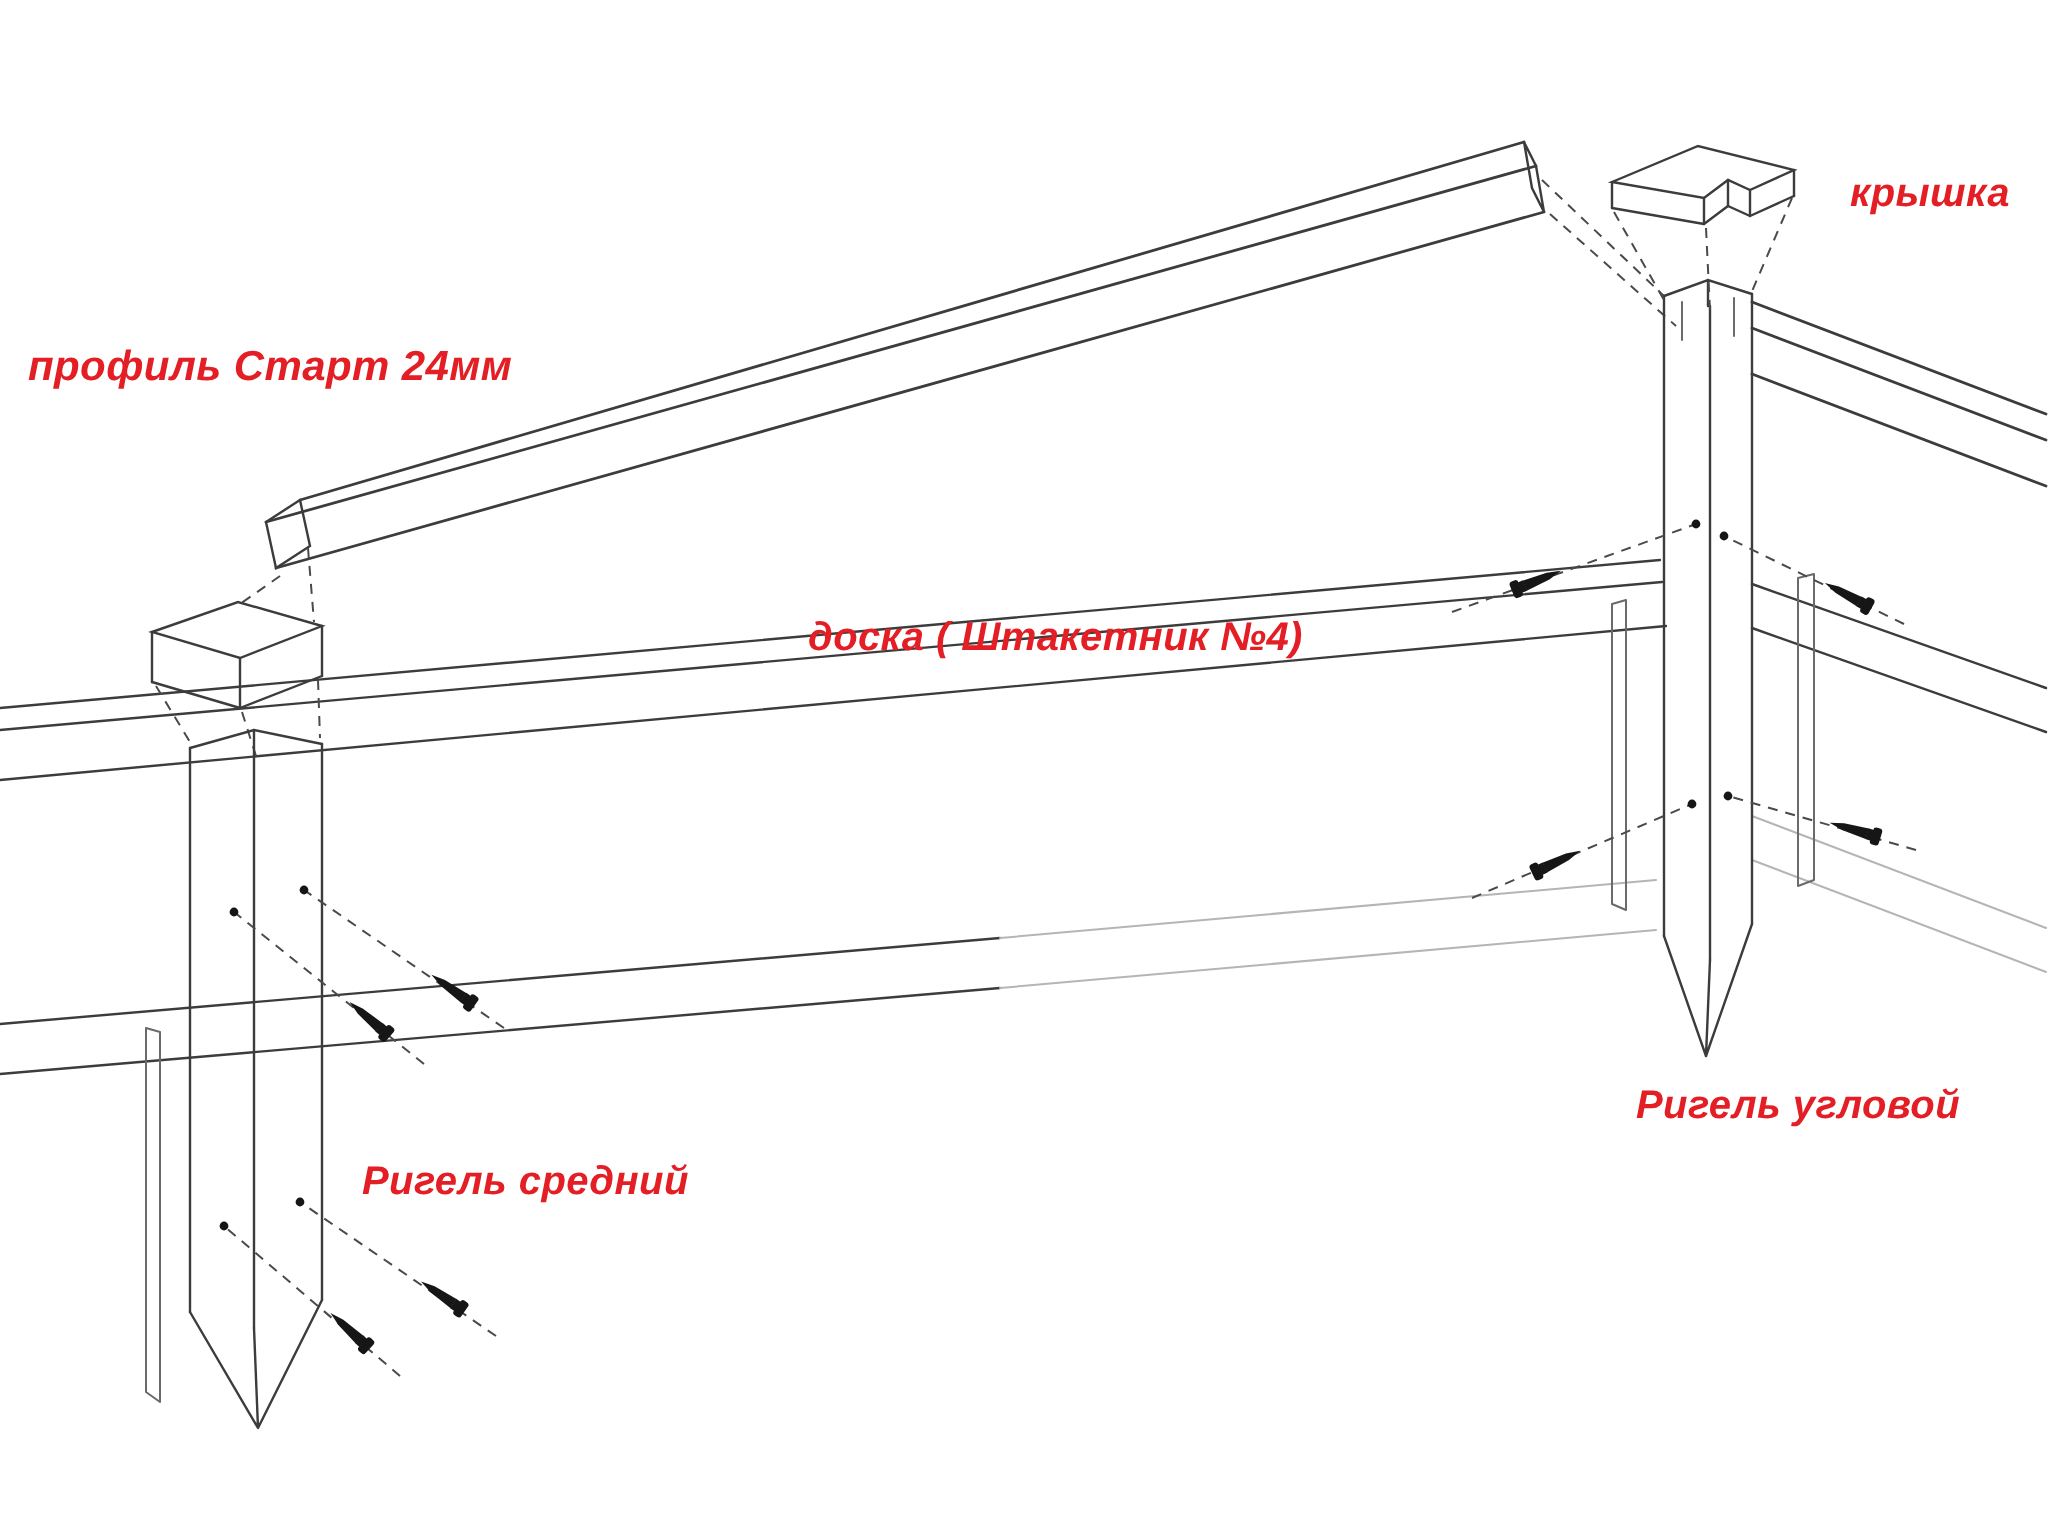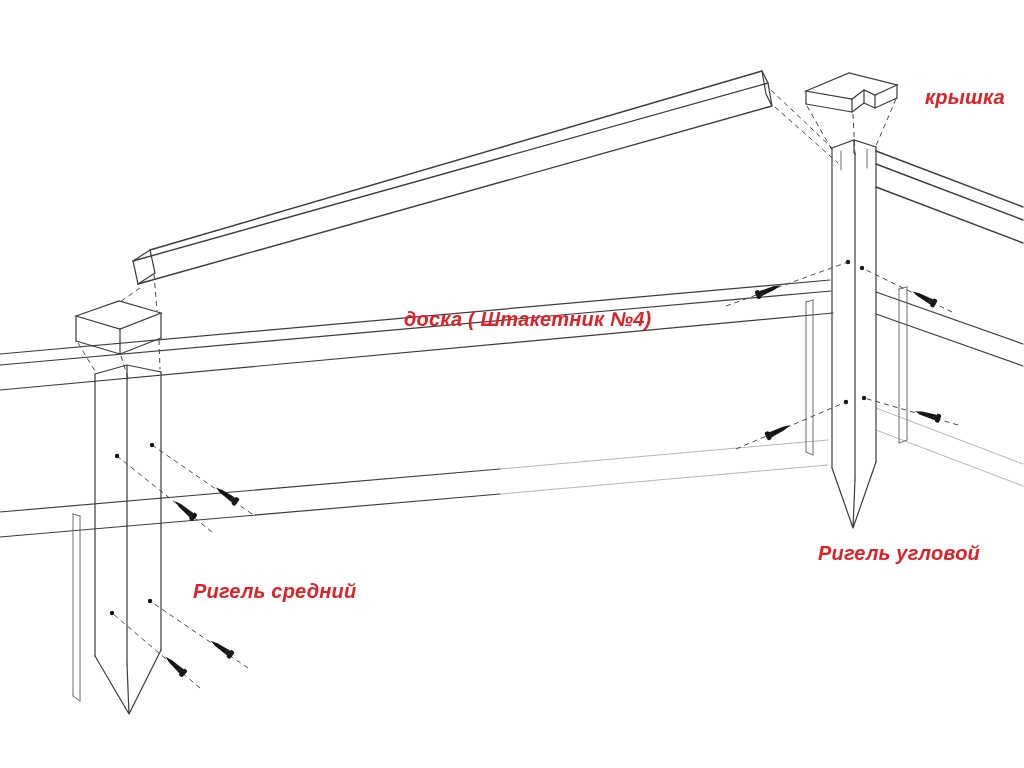--- a/index.html
+++ b/index.html
@@ -155,22 +155,23 @@
       <use href="#screw-shape" class="blk" transform="translate(232,499) rotate(-144)"></use>
       <use href="#screw-shape" class="blk" transform="translate(180,670) rotate(-137)"></use>
       <use href="#screw-shape" class="blk" transform="translate(227,652) rotate(-145)"></use>
       <use href="#screw-shape" class="blk" transform="translate(762,293) rotate(-22)"></use>
       <use href="#screw-shape" class="blk" transform="translate(930,301) rotate(-151)"></use>
       <use href="#screw-shape" class="blk" transform="translate(772,434) rotate(-25)"></use>
       <use href="#screw-shape" class="blk" transform="translate(934,417) rotate(-163)"></use>
     </g>
   </svg>
 
+  <div class="lbl big" style="left:14px;  top:172px;">профиль Старт 24мм</div>
 
   <div class="lbl" style="left:925px; top:86px;">крышка</div>
 
   <div class="lbl" style="left:404px; top:308px;">доска ( Штакетник №4)</div>
 
   <div class="lbl" style="left:818px; top:542px;">Ригель угловой</div>
 
-  <div class="lbl" style="left:193px; top:580px;">Ригель средний</div>
+  <div class="lbl" style="left:181px; top:580px;">Ригель средний</div>
 
 </div>
 
 </body></html>

